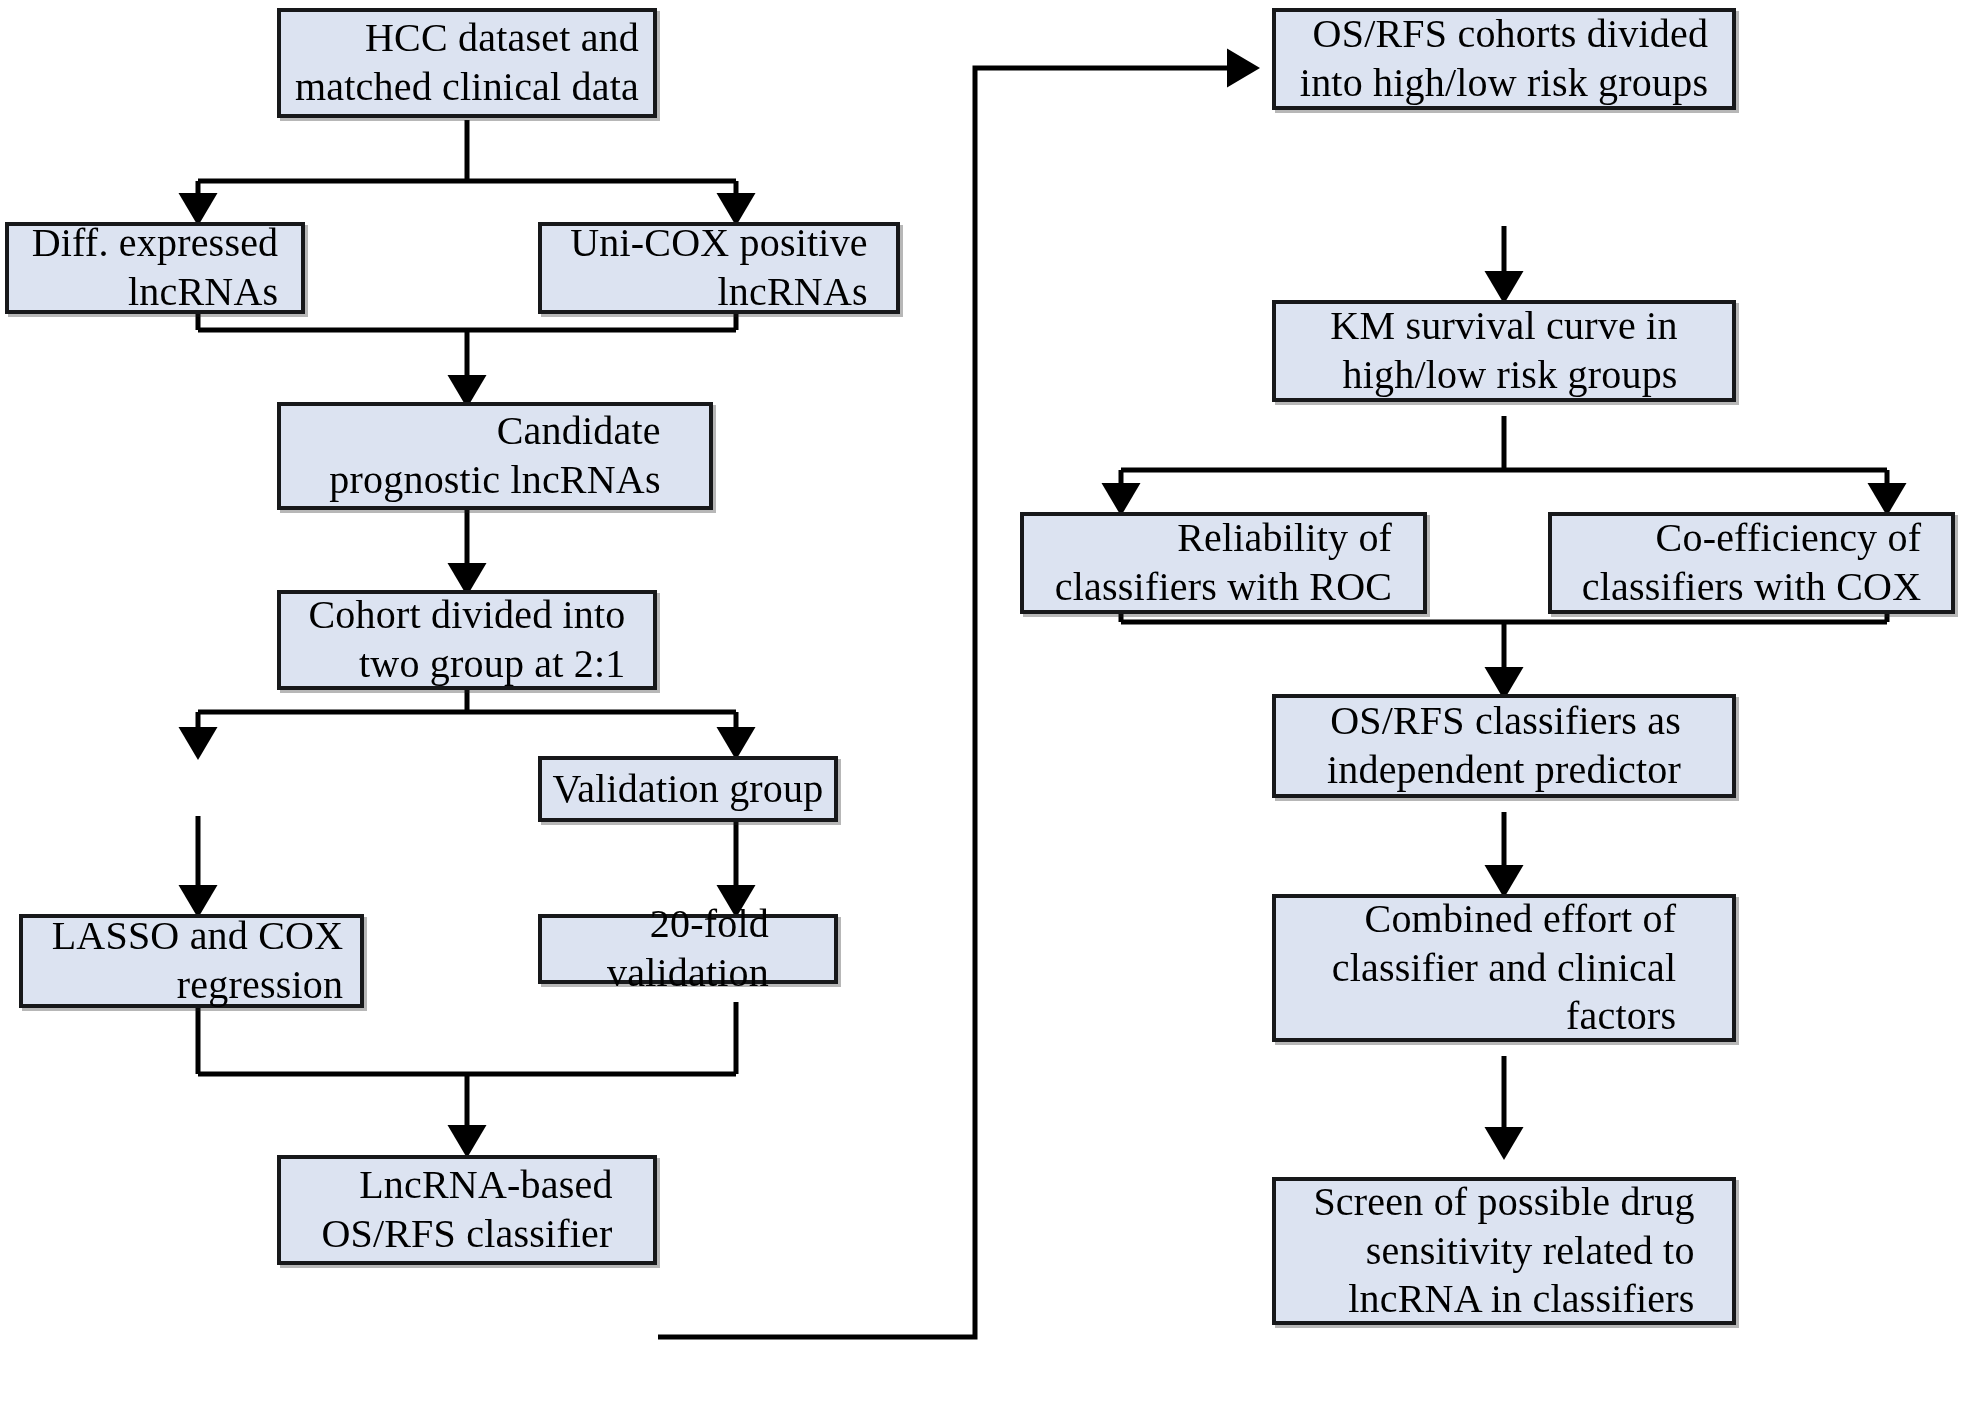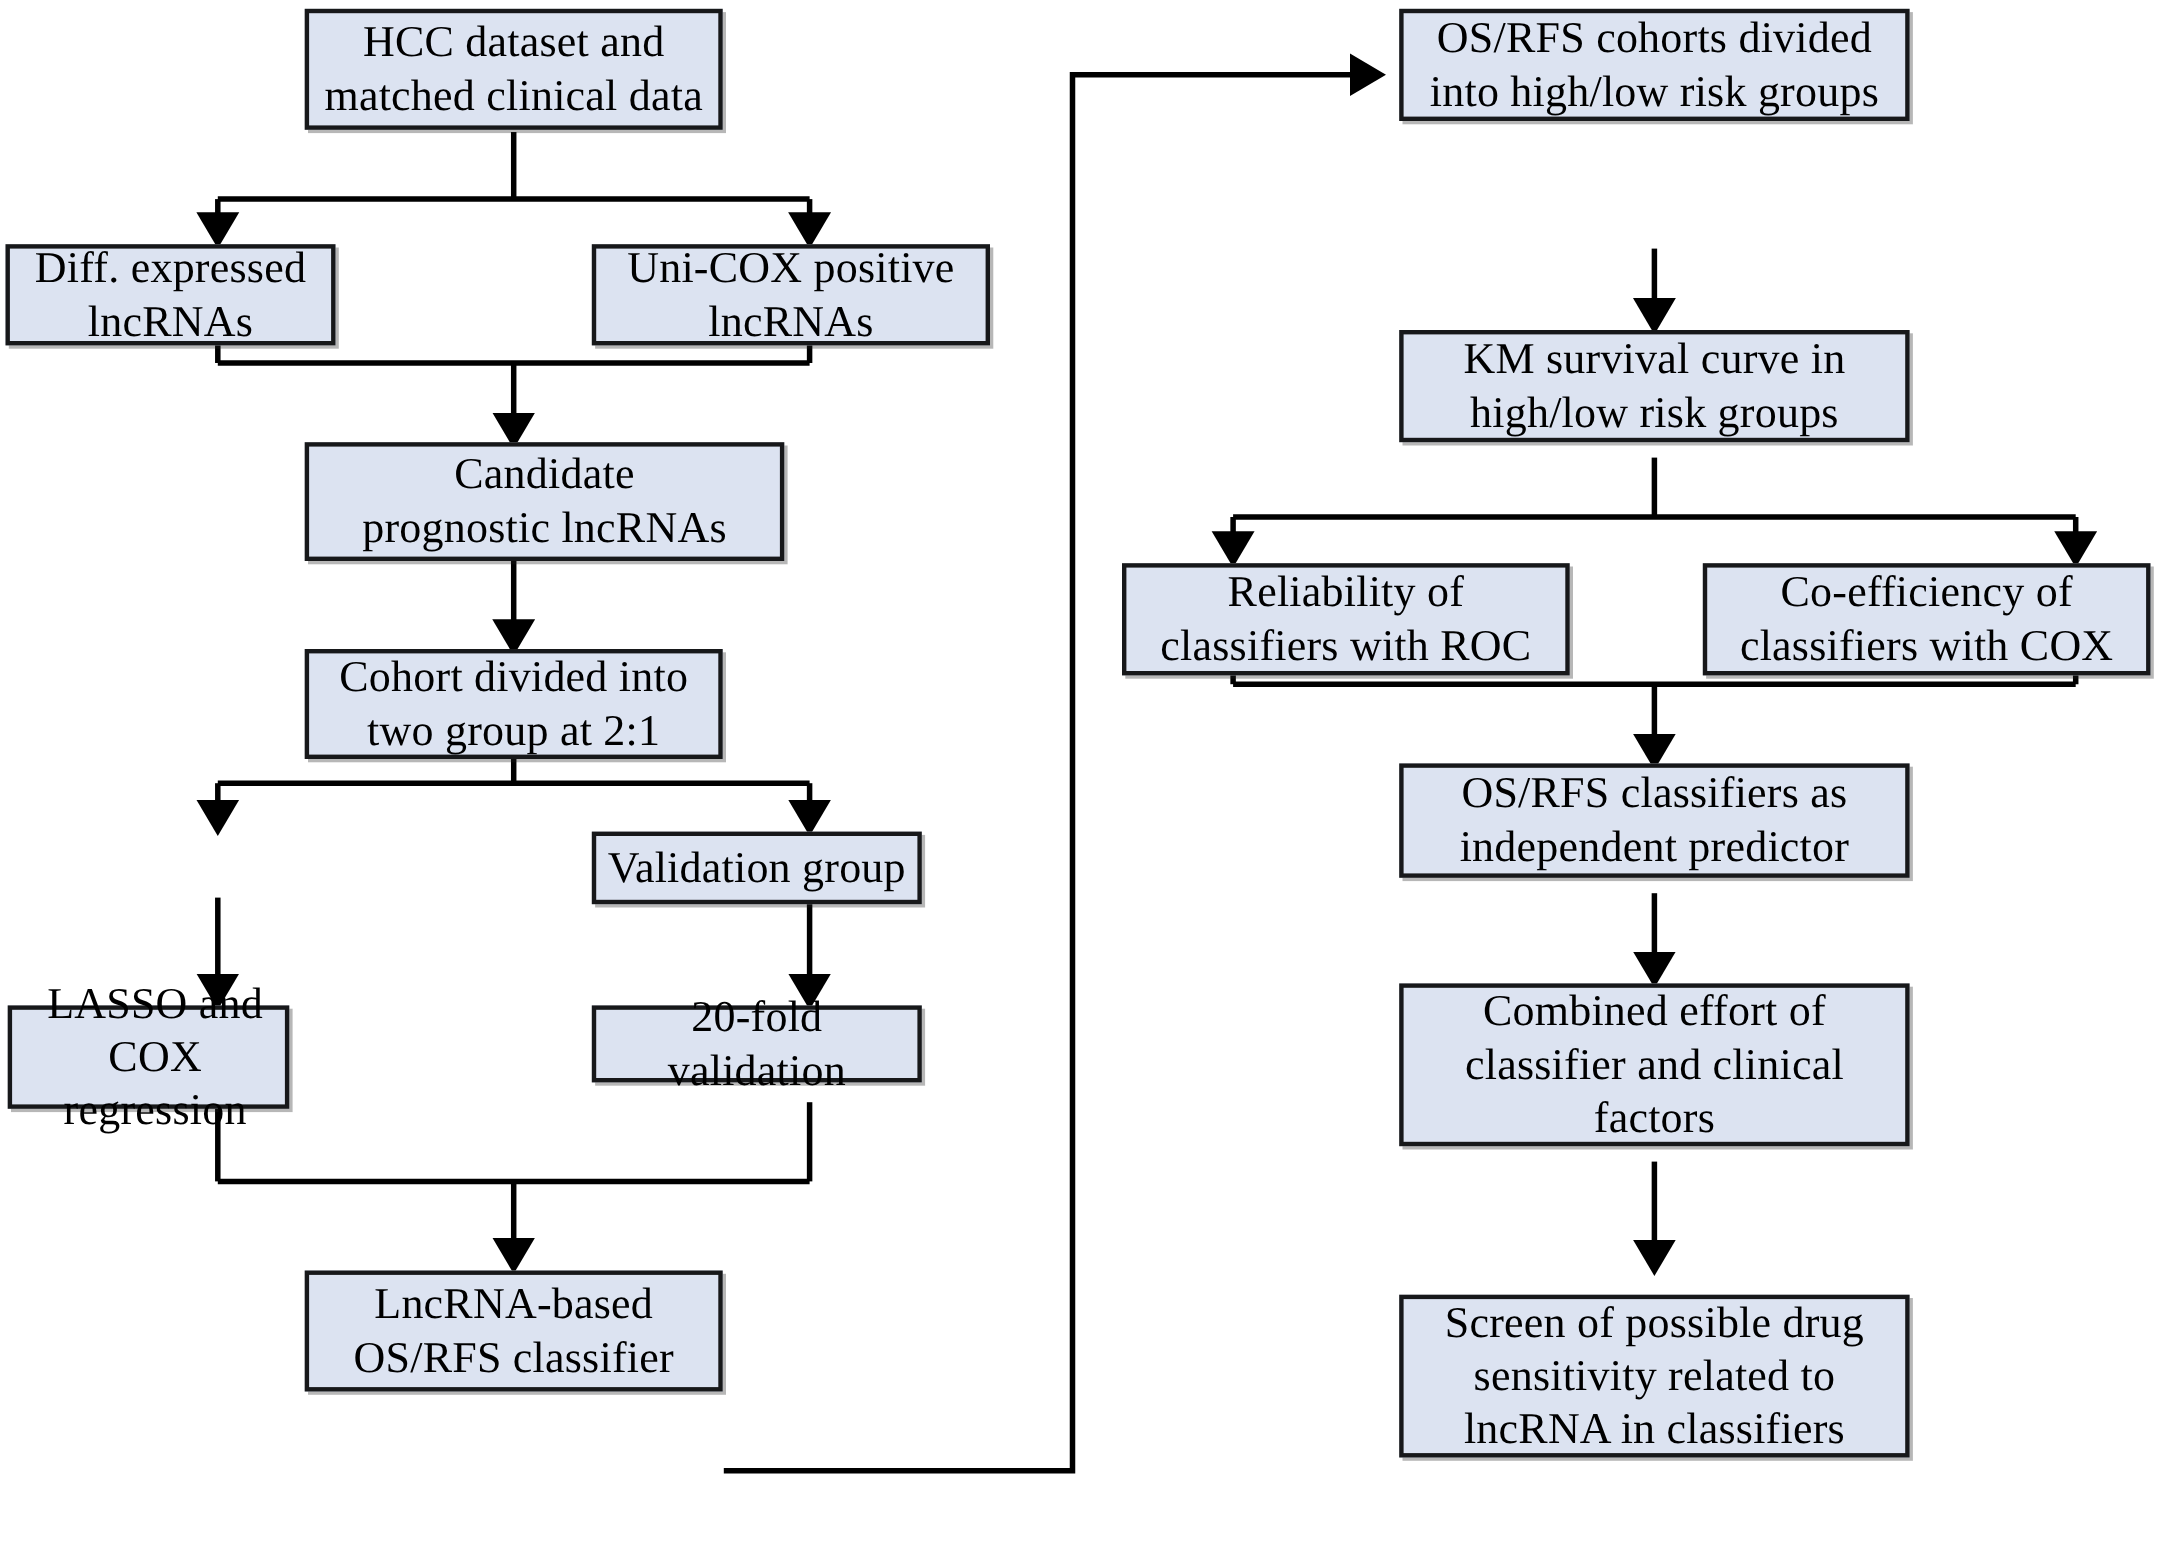--- a/index.html
+++ b/index.html
@@ -26,21 +26,21 @@
     pointer-events: none;
   }
   .node {
     position: absolute;
     box-sizing: border-box;
     background: #dce3f1;
     border: 4px solid #17181a;
     display: flex;
     align-items: center;
     justify-content: center;
-    text-align: center;
+    text-align: right;
     color: #000000;
     font-size: 40px;
     line-height: 1.22;
     letter-spacing: 0.2px;
     padding: 2px 8px;
     box-shadow: 3px 3px 0 rgba(30,30,30,0.32);
   }
   .node .label {
     display: block;
     white-space: pre-line;
@@ -129,21 +129,21 @@
   <div class="node" style="left:277px; top:590px; width:380px; height:100px;">
     <span class="label">Cohort divided into
 two group at 2:1</span>
   </div>
 
 
   <div class="node" style="left:538px; top:756px; width:300px; height:66px;">
     <span class="label">Validation group</span>
   </div>
 
-  <div class="node" style="left:7px; top:914px; width:256px; height:94px;padding-left:20px;">
+  <div class="node" style="left:19px; top:914px; width:345px; height:94px;padding-left:20px;">
     <span class="label">LASSO and COX
 regression</span>
   </div>
 
   <div class="node" style="left:538px; top:914px; width:300px; height:70px;">
     <span class="label">20-fold
 validation</span>
   </div>
 
   <div class="node" style="left:277px; top:1155px; width:380px; height:110px;">

